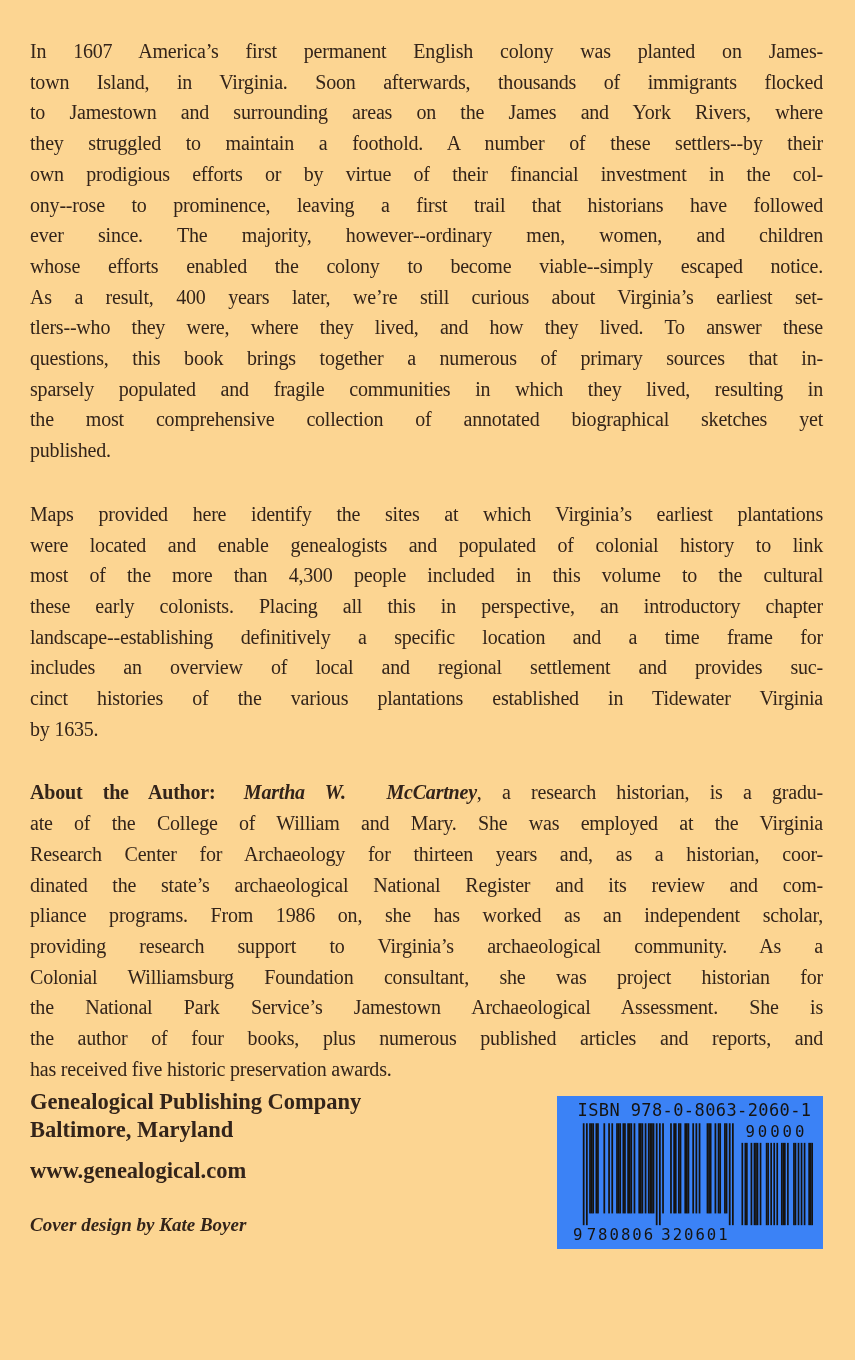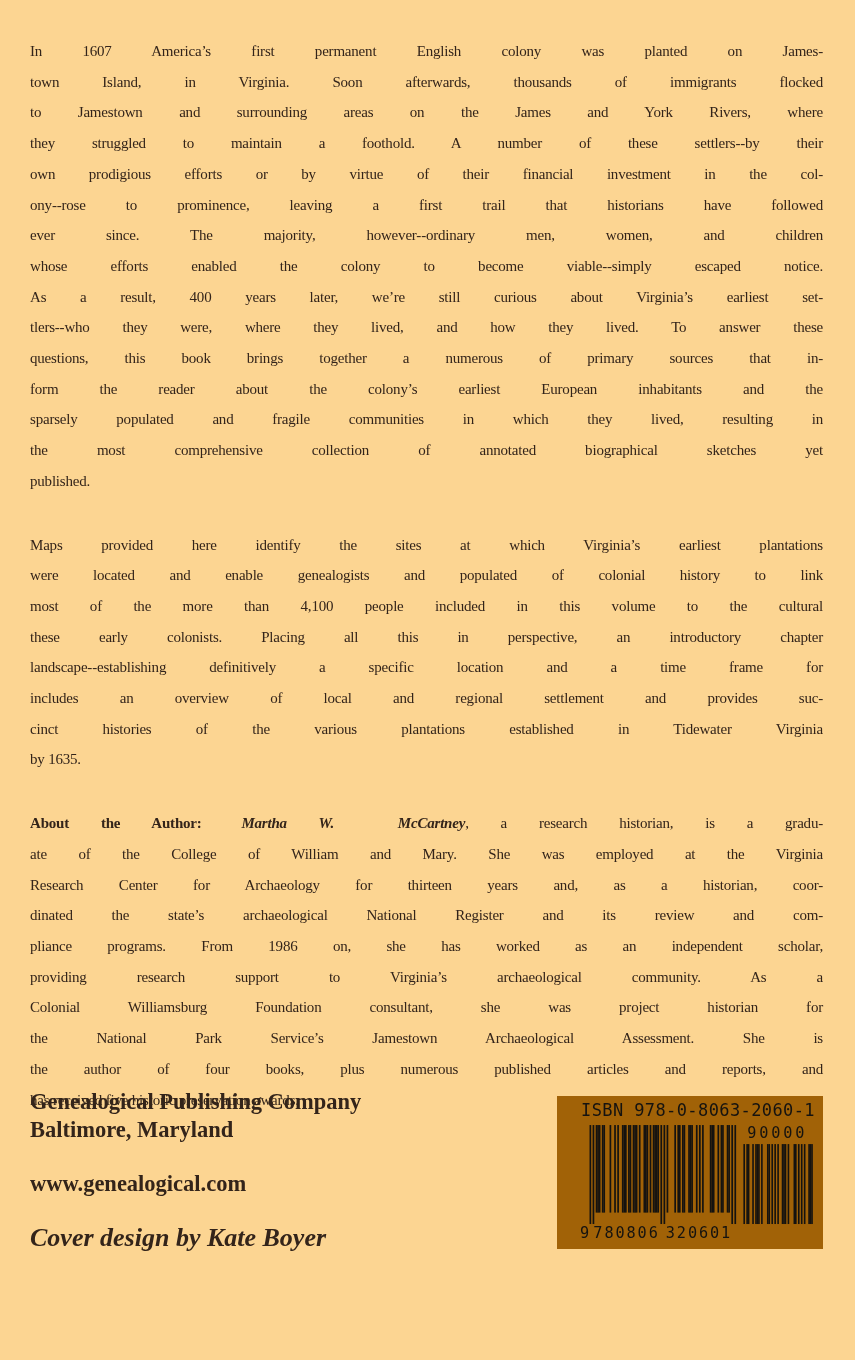--- a/index.html
+++ b/index.html
@@ -6,35 +6,35 @@
   body{
     width:855px;height:1360px;position:relative;
     background:#fcd592;
     font-family:"Liberation Serif", serif;
     color:#33241a;
     overflow:hidden;
   }
   .text-block{position:absolute;left:30px;top:36px;width:793px;}
   .paragraph{margin:0 0 33px 0;}
   .line{
-    font-size:15px;line-height:30.7px;letter-spacing:-0.2px;
+    font-size:20px;line-height:30.7px;letter-spacing:-0.2px;
     text-align:justify;text-align-last:justify;
     white-space:normal;
   }
   .line.last{text-align:center;text-align-last:left;}
   .seg-bold{font-weight:bold;}
   .seg-bolditalic{font-weight:bold;font-style:italic;margin-left:8px;}
   .footer{position:absolute;left:30px;top:1088px;width:793px;display:flex;justify-content:space-between;align-items:flex-start;}
   .publisher-block{font-weight:bold;}
   .publisher-name,.publisher-location{font-size:22.5px;line-height:28px;}
-  .publisher-website{font-size:22.5px;line-height:28px;margin-top:26px;}
-  .publisher-credit{font-size:26px;line-height:28px;margin-top:26px;font-style:italic;}
+  .publisher-website{font-size:22.5px;line-height:28px;margin-top:13px;}
+  .publisher-credit{font-size:19px;line-height:28px;margin-top:26px;font-style:italic;}
   .barcode-box{
-    width:266px;height:153px;background:#a16207;
-    box-sizing:border-box;padding:5px 7px 4px 23px;margin-top:8px;
+    width:266px;height:153px;background:#3b82f6;
+    box-sizing:border-box;padding:5px 7px 4px 16px;margin-top:8px;
   }
   .isbn-label{
     font-family:"DejaVu Sans Mono", monospace;
     font-size:17px;line-height:19px;letter-spacing:0.4px;
     text-align:center;color:#151310;white-space:nowrap;
   }
   .barcode-row{display:flex;justify-content:center;align-items:flex-start;margin-top:2px;}
   .barcode-row svg{display:block;}
   .bc-text{font-family:"DejaVu Sans Mono", monospace;fill:#151310;}
 </style>
@@ -47,29 +47,28 @@
       <div class="line">town Island, in Virginia. Soon afterwards, thousands of immigrants flocked</div>
       <div class="line">to Jamestown and surrounding areas on the James and York Rivers, where</div>
       <div class="line">they struggled to maintain a foothold. A number of these settlers--by their</div>
       <div class="line">own prodigious efforts or by virtue of their financial investment in the col-</div>
       <div class="line">ony--rose to prominence, leaving a first trail that historians have followed</div>
       <div class="line">ever since. The majority, however--ordinary men, women, and children</div>
       <div class="line">whose efforts enabled the colony to become viable--simply escaped notice.</div>
       <div class="line">As a result, 400 years later, we’re still curious about Virginia’s earliest set-</div>
       <div class="line">tlers--who they were, where they lived, and how they lived. To answer these</div>
       <div class="line">questions, this book brings together a numerous of primary sources that in-</div>
-      <div class="line">form the reader about the colony’s earliest European inhabitants and the</div>
       <div class="line">sparsely populated and fragile communities in which they lived, resulting in</div>
       <div class="line">the most comprehensive collection of annotated biographical sketches yet</div>
       <div class="line last">published.</div>
     </div>
     <div class="paragraph">
       <div class="line">Maps provided here identify the sites at which Virginia’s earliest plantations</div>
       <div class="line">were located and enable genealogists and populated of colonial history to link</div>
-      <div class="line">most of the more than 4,100 people included in this volume to the cultural</div>
+      <div class="line">most of the more than 4,300 people included in this volume to the cultural</div>
       <div class="line">these early colonists. Placing all this in perspective, an introductory chapter</div>
       <div class="line">landscape--establishing definitively a specific location and a time frame for</div>
       <div class="line">includes an overview of local and regional settlement and provides suc-</div>
       <div class="line">cinct histories of the various plantations established in Tidewater Virginia</div>
       <div class="line last">by 1635.</div>
     </div>
     <div class="paragraph">
       <div class="line"><span class="seg-bold">About the Author: </span><span class="seg-bolditalic">Martha W.&nbsp; McCartney</span><span class="seg-regular">, a research historian, is a gradu-</span></div>
       <div class="line">ate of the College of William and Mary. She was employed at the Virginia</div>
       <div class="line">Research Center for Archaeology for thirteen years and, as a historian, coor-</div>

